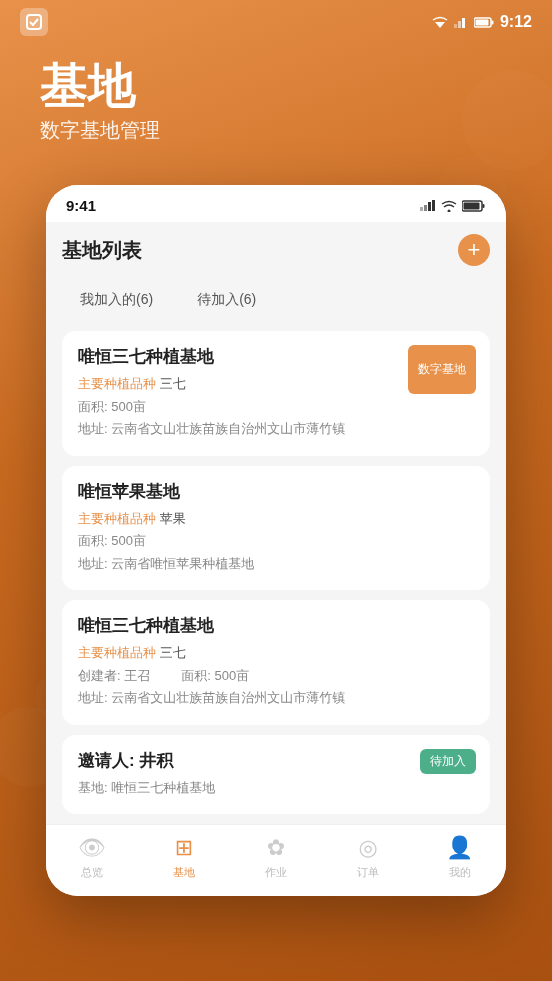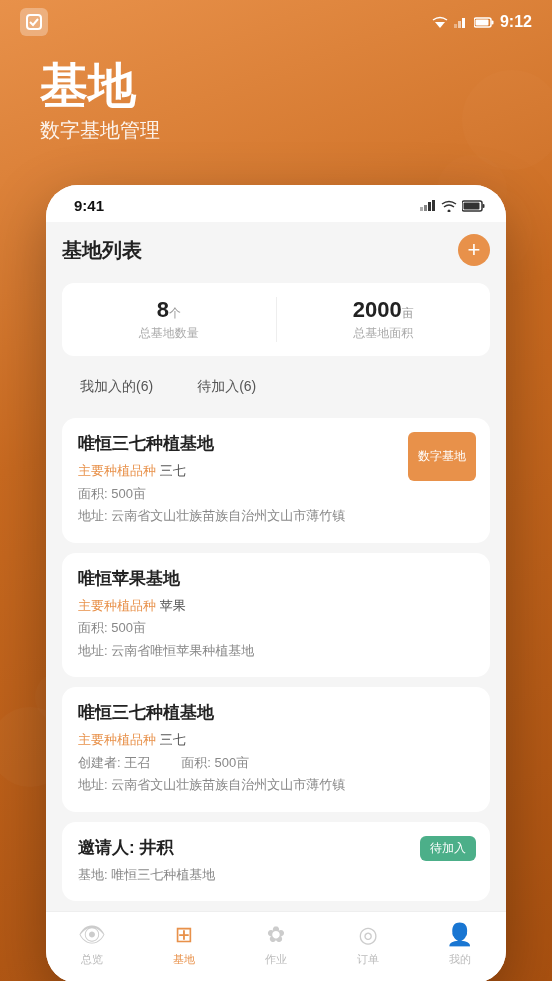--- a/index.html
+++ b/index.html
@@ -78,21 +78,20 @@
       background: white;
       display: flex;
       justify-content: space-between;
       align-items: center;
       padding: 12px 20px 8px;
     }
     .inner-time {
       font-size: 15px;
       font-weight: 700;
       color: #111;
-      margin-left: 8px;
     }
     .inner-icons {
       display: flex;
       align-items: center;
       gap: 5px;
       font-size: 14px;
       color: #111;
     }
 
     
@@ -352,34 +351,20 @@
     </div>
   </div>
 
   <div class="main-content">
 
     <div class="list-header">
       <span class="list-title">基地列表</span>
       <div class="add-btn">+</div>
     </div>
 
-    <div class="stats-row">
-      <div class="stat-item">
-        <div class="stat-value">
-          <span>8</span><span class="stat-unit">个</span>
-        </div>
-        <div class="stat-label">总基地数量</div>
-      </div>
-      <div class="stat-item">
-        <div class="stat-value">
-          <span>2000</span><span class="stat-unit">亩</span>
-        </div>
-        <div class="stat-label">总基地面积</div>
-      </div>
-    </div>
 
     <div class="tabs-row">
       <button class="tab tab-inactive">我加入的(6)</button>
       <button class="tab tab-inactive">待加入(6)</button>
     </div>
 
     <div class="base-card">
       <div class="base-card-title">唯恒三七种植基地</div>
       <div class="digital-badge">数字基地</div>
       <div class="base-card-row">

